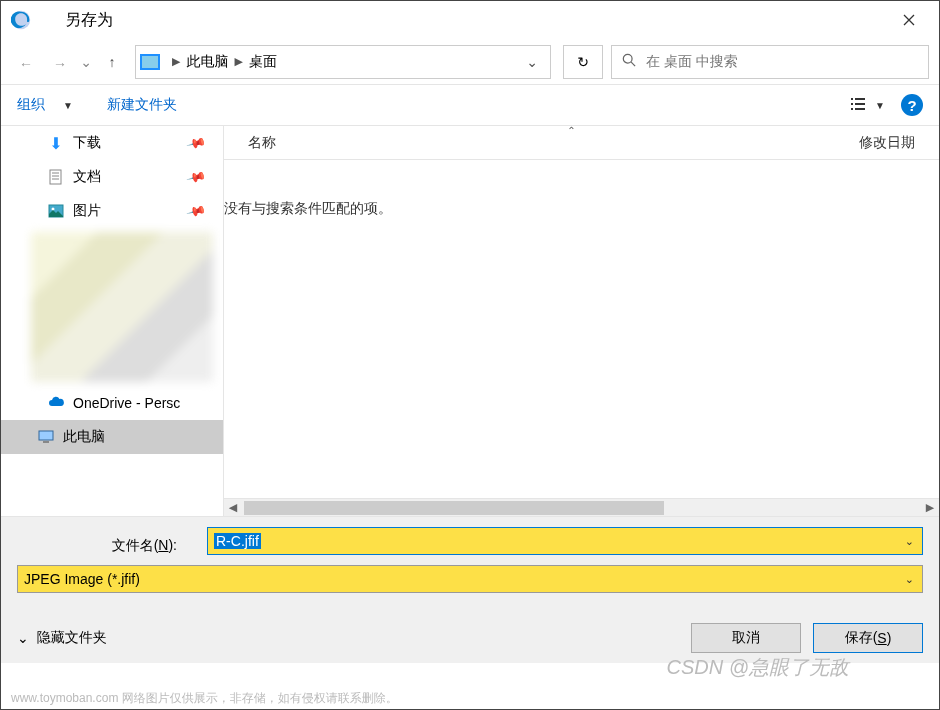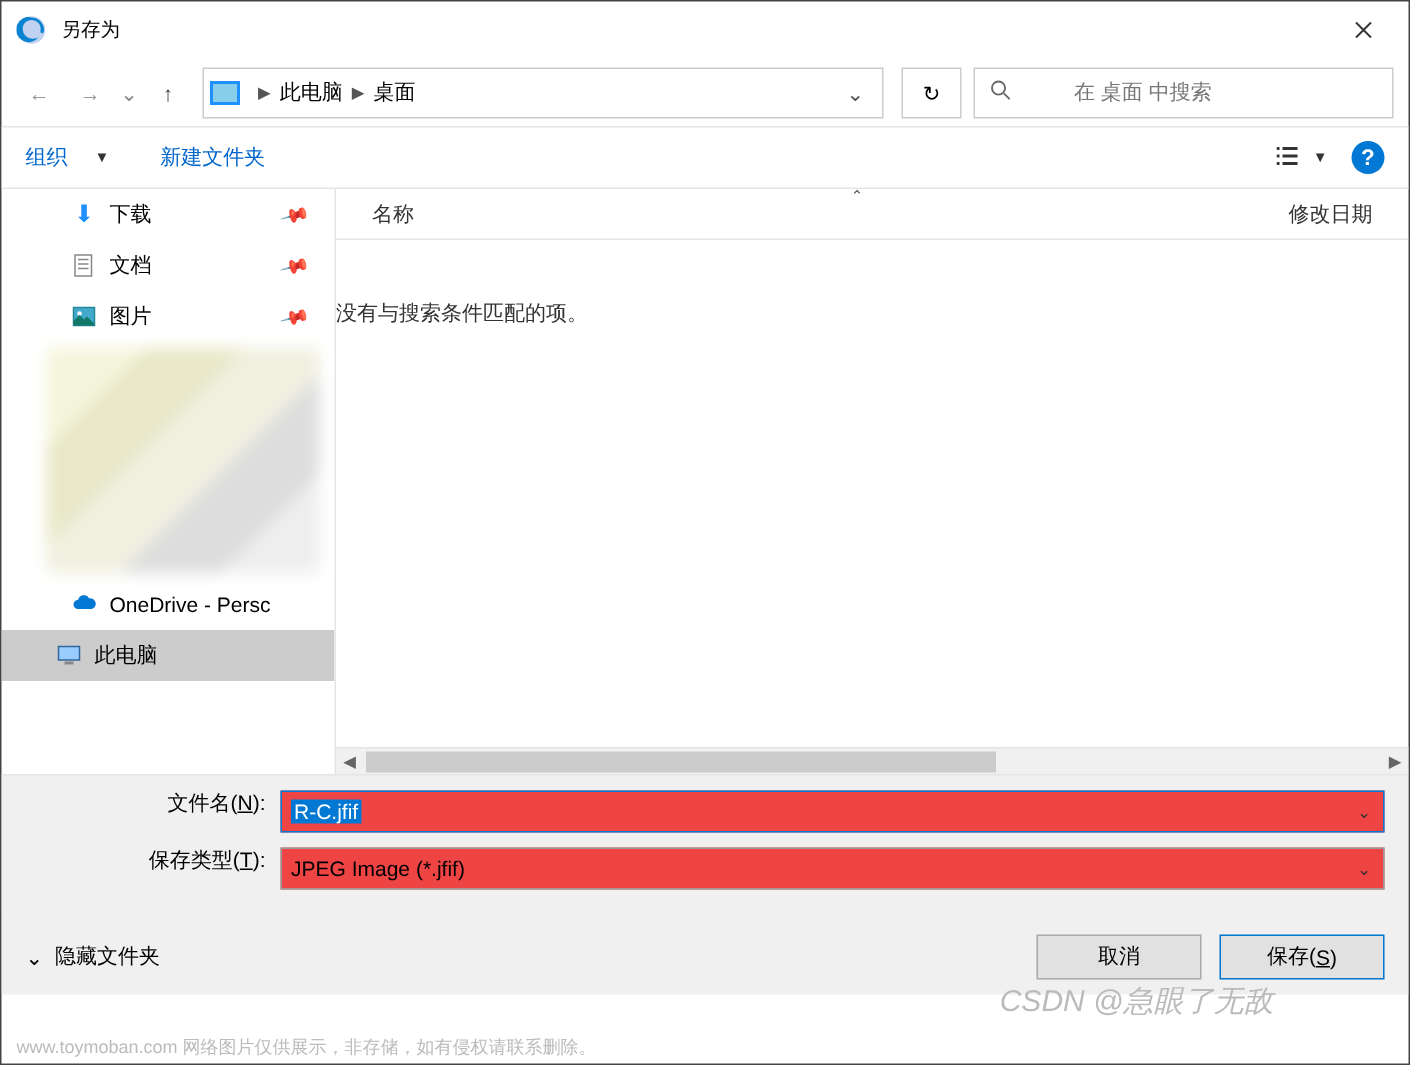--- a/index.html
+++ b/index.html
@@ -1,32 +1,32 @@
 <!DOCTYPE html>
 <html><head>
 <meta charset="utf-8">
 <style>
 * { box-sizing: border-box; margin: 0; padding: 0; font-family: "Segoe UI", "Microsoft YaHei", sans-serif; }
 body { width: 940px; height: 710px; background: #fff; border: 1px solid #444; position: relative; overflow: hidden; font-size: 14px; color: #000; }
 .titlebar { height: 38px; display: flex; align-items: center; padding: 0 10px; }
 .edge-icon { width: 20px; height: 20px; margin-right: 10px; }
-.title-text { flex: 1; font-size: 13px; }
+.title-text { flex: 1; font-size: 16px; margin-left: 24px; }
 .close-btn { width: 40px; height: 38px; display: flex; align-items: center; justify-content: center; cursor: pointer; }
 .navbar { height: 45px; display: flex; align-items: center; padding: 0 10px; gap: 4px; }
 .nav-arrow { width: 30px; height: 30px; display: flex; align-items: center; justify-content: center; color: #999; cursor: default; }
 .nav-arrow.up { color: #444; cursor: pointer; }
 .dropdown-v { width: 14px; color: #888; text-align: center; }
 .breadcrumb { flex: 1; height: 34px; border: 1px solid #ccc; display: flex; align-items: center; padding: 0 4px; margin: 0 4px; }
 .bc-icon { width: 20px; height: 16px; background: #1e90ff; margin-right: 6px; position: relative; }
 .bc-icon::after { content: ""; position: absolute; left: 2px; top: 2px; width: 16px; height: 12px; background: #87ceeb; }
 .bc-sep { color: #555; margin: 0 6px; font-size: 11px; }
 .bc-item { color: #000; }
 .bc-drop { margin-left: auto; color: #555; padding: 0 8px; cursor: pointer; }
 .refresh-btn { width: 40px; height: 34px; border: 1px solid #ccc; display: flex; align-items: center; justify-content: center; margin: 0 4px; cursor: pointer; }
-.searchbox { width: 280px; height: 34px; border: 1px solid #ccc; display: flex; align-items: center; padding: 0 10px; gap: 32px; }
+.searchbox { width: 318px; height: 34px; border: 1px solid #ccc; display: flex; align-items: center; padding: 0 10px; }
 .search-icon { color: #666; margin-right: 10px; }
 .search-ph { color: #777; }
 .toolbar { height: 42px; border-top: 1px solid #e5e5e5; border-bottom: 1px solid #e5e5e5; background: #fff; display: flex; align-items: center; padding: 0 16px; }
 .tool-item { color: #0066cc; display: flex; align-items: center; cursor: pointer; gap: 12px; }
 .tool-item .chev { color: #333; font-size: 10px; margin-left: 6px; }
 .tool-spacer { flex: 1; }
 .view-btn { display: flex; align-items: center; gap: 4px; margin-right: 16px; cursor: pointer; }
 .help-btn { width: 22px; height: 22px; border-radius: 50%; background: #0078d4; color: #fff; display: flex; align-items: center; justify-content: center; font-weight: bold; font-size: 15px; cursor: pointer; }
 .main { height: 390px; display: flex; }
 .sidebar { width: 222px; overflow: hidden; position: relative; }
@@ -36,24 +36,24 @@
 .side-ico { width: 18px; height: 18px; margin-right: 8px; display: inline-flex; align-items: center; justify-content: center; }
 .blur-block { height: 150px; margin: 4px 10px 4px 30px; background: linear-gradient(135deg,#f5f5dc 0 20%,#e8e8c8 20% 40%,#f0f0e0 40% 60%,#ddd 60% 80%,#eee 80%); filter: blur(5px); border-radius: 2px; }
 .content { flex: 1; border-left: 1px solid #e5e5e5; position: relative; display: flex; flex-direction: column; }
 .col-header { height: 34px; display: flex; align-items: center; border-bottom: 1px solid #e5e5e5; padding: 0 24px; gap: 40px; color: #333; position: relative; }
 .col-header .sort { position: absolute; left: 48%; top: -1px; font-size: 10px; color: #555; }
 .empty-msg { text-align: left; color: #333; margin-top: 40px; }
 .hscroll { height: 18px; display: flex; align-items: center; background: #f0f0f0; border-top: 1px solid #e5e5e5; margin-top: auto; }
 .hscroll .arrow { width: 18px; text-align: center; color: #666; font-size: 11px; }
 .hscroll .thumb { width: 420px; height: 14px; background: #ccc; margin-left: 2px; }
 .bottom { border-top: 1px solid #e5e5e5; background: #f0f0f0; padding: 10px 16px 6px 16px; }
-.field-row { display: flex; align-items: flex-start; margin-bottom: 10px; }
+.field-row { display: flex; align-items: flex-end; margin-bottom: 10px; gap: 20px; }
 .field-label { width: 170px; text-align: right; padding-right: 10px; color: #000; }
 .field-label u { text-decoration: underline; }
-.field-input { flex: 1; height: 28px; border: 1px solid #0078d4; background: #ef4444; display: flex; align-items: center; padding: 0 6px; position: relative; }
+.field-input { flex: 1; height: 28px; border: 1px solid #0078d4; background: #fde047; display: flex; align-items: center; padding: 0 6px; position: relative; }
 .field-input.combo { border-color: #999; }
 .field-input .sel { background: #0078d4; color: #fff; padding: 0 2px; }
 .field-input .chev-d { position: absolute; right: 8px; color: #333; font-size: 11px; }
 .footer { display: flex; align-items: center; padding: 14px 16px 10px 16px; background: #f0f0f0; }
 .hide-folders { display: flex; align-items: center; gap: 8px; cursor: pointer; }
 .btn { width: 110px; height: 30px; border: 1px solid #aaa; background: #e1e1e1; display: flex; align-items: center; justify-content: center; cursor: pointer; margin-left: 12px; }
 .btn.primary { border: 1.5px solid #0078d4; }
 .watermark { position: absolute; right: 90px; bottom: 28px; color: #bbb; font-size: 20px; font-style: italic; pointer-events: none; }
 .footer-note { position: absolute; left: 10px; bottom: 2px; color: #bbb; font-size: 12px; pointer-events: none; }
 .dl-ico { color:#1e90ff; font-size:16px; }
@@ -197,23 +197,20 @@
   <div class="field-row">
     <div class="field-label">
       <span>文件名(</span><u>N</u><span>):</span>
     </div>
     <div class="field-input">
       <span class="sel">R-C.jfif</span>
       <span class="chev-d">⌄</span>
     </div>
   </div>
   <div class="field-row">
-    <div class="field-label">
-      <span>保存类型(</span><u>T</u><span>):</span>
-    </div>
     <div class="field-input combo">
       <span>JPEG Image (*.jfif)</span>
       <span class="chev-d">⌄</span>
     </div>
   </div>
 </div>
 
 <div class="footer">
   <div class="hide-folders">
     <span>⌄</span>

